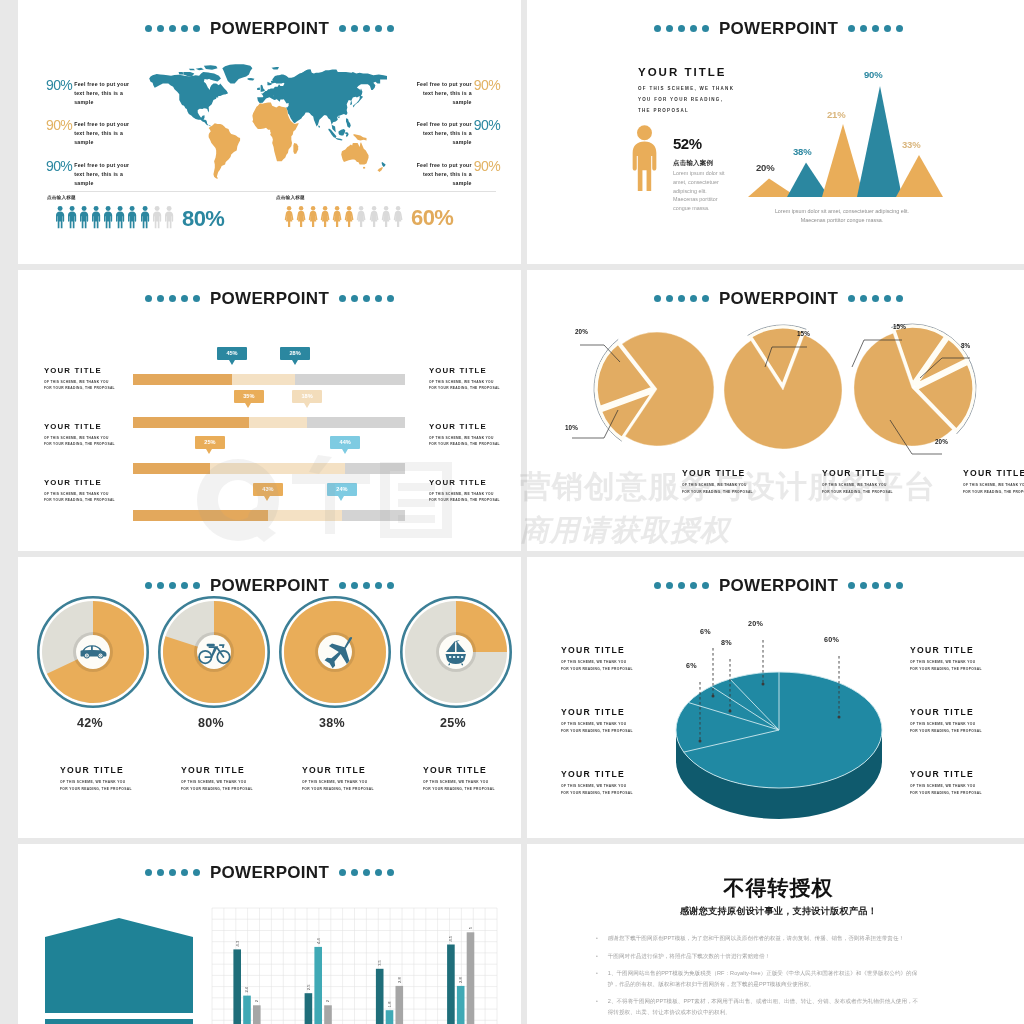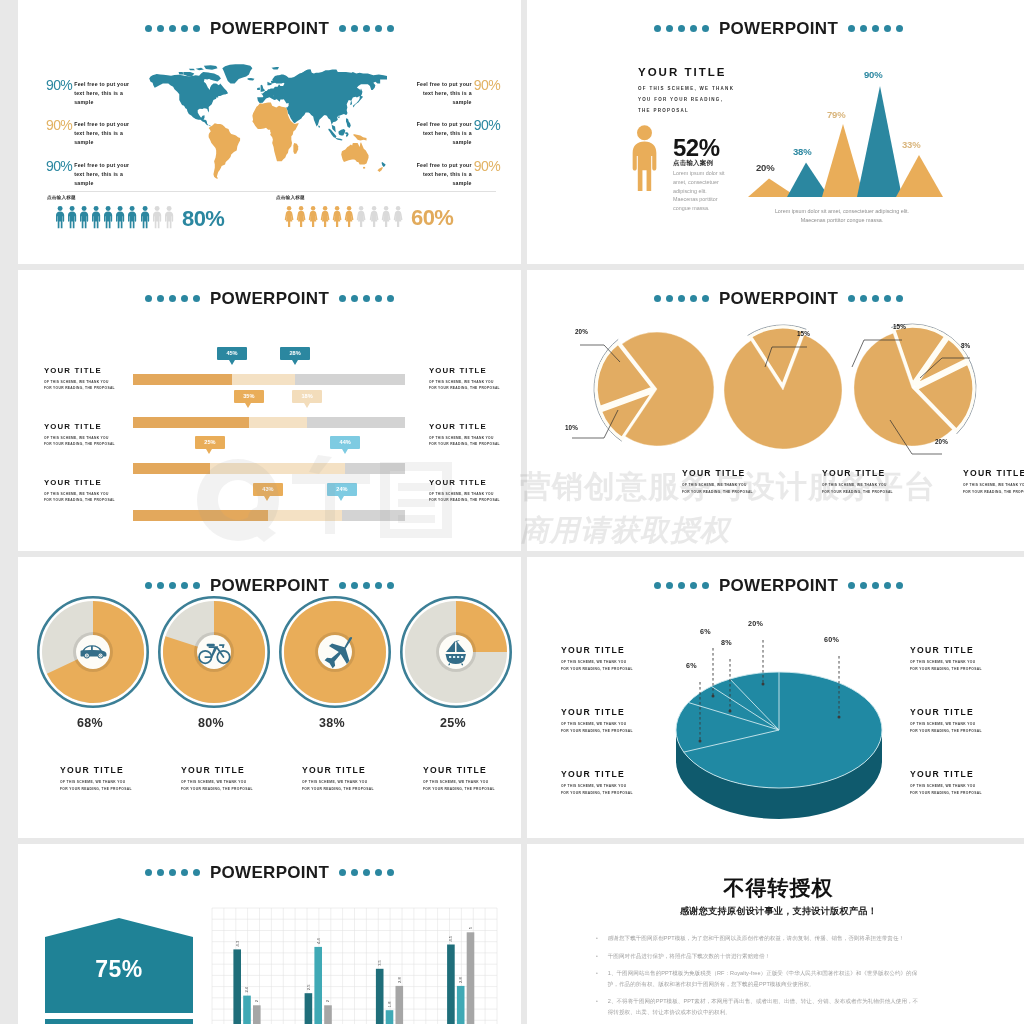--- a/index.html
+++ b/index.html
@@ -17,21 +17,21 @@
 
   
   .ttl{font-weight:bold;font-size:10px;letter-spacing:1.5px;color:#141414;}
   .sub{font-size:4.1px;letter-spacing:0.55px;color:#3f3f3f;line-height:2.05;font-weight:bold;}
 
 
   
   .s2-title{position:absolute;left:111px;top:83px;font-weight:bold;font-size:11.5px;letter-spacing:2.0px;color:#141414;}
   .s2-sub{position:absolute;left:111px;top:101px;font-size:4.5px;letter-spacing:1.3px;color:#333;line-height:2.4;font-weight:bold;}
   .s2-person{position:absolute;left:102px;top:142px;}
-  .s2-big{position:absolute;left:146px;top:153px;font-size:24px;font-weight:bold;color:#151515;letter-spacing:-0.5px;line-height:1;}
+  .s2-big{position:absolute;left:146px;top:153px;font-size:15px;font-weight:bold;color:#151515;letter-spacing:-0.5px;line-height:1;}
   .s2-cn{position:absolute;left:146px;top:176px;font-size:6.5px;font-weight:bold;color:#2f2f2f;letter-spacing:0.2px;}
   .s2-lorem{position:absolute;left:146px;top:186px;width:54px;font-size:5.4px;color:#9b9b9b;line-height:1.62;}
   .s2-chart{position:absolute;left:210px;top:87px;}
   .s2-cap{position:absolute;left:210px;top:224px;width:210px;text-align:center;font-size:5.4px;color:#8f8f8f;line-height:1.62;}
   .s2-lbl{position:absolute;font-weight:bold;font-size:9.5px;letter-spacing:-0.2px;line-height:1;}
 
 
   
   .s3-side{position:absolute;width:100px;}
   .s3-side .ttl{font-weight:bold;font-size:7.8px;letter-spacing:1.15px;color:#141414;margin-bottom:4px;white-space:nowrap;}
@@ -373,21 +373,21 @@
           <polygon fill="#2b87a0" points="240,254 286,32 330,254"></polygon>
           <polygon fill="#e9ad59" points="318,254 364,170 412,254"></polygon>
         </g>
   </svg>
   <div class="s2-cap">
         <div>Lorem ipsum dolor sit amet, consectetuer adipiscing elit.</div>
         <div>Maecenas porttitor congue massa.</div>
       </div>
 <div class="s2-lbl" style="left:229px;top:180px;color:#3a3a3a;">20%</div>
       <div class="s2-lbl" style="left:266px;top:164px;color:#2b87a0;">38%</div>
-      <div class="s2-lbl" style="left:300px;top:127px;color:#d9b57c;">79%</div>
+      <div class="s2-lbl" style="left:300px;top:127px;color:#d9b57c;">21%</div>
       <div class="s2-lbl" style="left:337px;top:87px;color:#2b87a0;">90%</div>
       <div class="s2-lbl" style="left:375px;top:157px;color:#d9b57c;">33%</div>
     </div>
 
 <div class="slide col-l row2">
   <div class="hdr">
     <span class="dots">
           <i></i>
           <i></i>
           <i></i>
@@ -621,21 +621,21 @@
             <path fill="#336d88" d="M5,34 L46,34 L43,46 C40,51 34,54 25.5,54 C17,54 11,51 8,46 Z"></path>
             <rect x="12" y="38" width="4.5" height="4" fill="#d6eef5"></rect>
             <rect x="20" y="38" width="4.5" height="4" fill="#d6eef5"></rect>
             <rect x="28" y="38" width="4.5" height="4" fill="#d6eef5"></rect>
             <rect x="36" y="38" width="4.5" height="4" fill="#d6eef5"></rect>
             <path fill="#336d88" d="M14,52 L14,56 L11,57 L11,54 Z M37,52 L37,56 L40,57 L40,54 Z"></path>
           </g>
         </g>
       </svg>
   <div>
-        <div class="s5-pct" style="left:27px;top:159px;">68%</div>
+        <div class="s5-pct" style="left:27px;top:159px;">42%</div>
         <div class="s5-txt" style="left:42px;top:208px;">
           <div class="ttl">YOUR TITLE</div>
           <div class="sub">
             <div>OF THIS SCHEME, WE THANK YOU</div>
             <div>FOR YOUR READING, THE PROPOSAL</div>
           </div>
         </div>
         <div class="s5-pct" style="left:148px;top:159px;">80%</div>
         <div class="s5-txt" style="left:163px;top:208px;">
           <div class="ttl">YOUR TITLE</div>
@@ -769,23 +769,20 @@
           <i></i>
           <i></i>
           <i></i>
           <i></i>
         </span>
   </div>
   <svg width="160" height="185" style="position:absolute;left:21px;top:70px;">
     <polygon points="6,23 80,4 154,23 154,99 6,99" fill="#1f8296"></polygon>
     <rect x="6" y="105" width="148" height="6" fill="#1f8296"></rect>
   </svg>
-  <div class="s7-badge" style="left:21px;top:95px;width:160px;height:60px;">
-    <span>75%</span>
-  </div>
   <svg width="503" height="281" style="position:absolute;left:0;top:0;">
         <line x1="194.0" y1="64" x2="194.0" y2="210" stroke="#e2e2e2" stroke-width="0.55"></line>
         <line x1="205.9" y1="64" x2="205.9" y2="210" stroke="#e2e2e2" stroke-width="0.55"></line>
         <line x1="217.8" y1="64" x2="217.8" y2="210" stroke="#e2e2e2" stroke-width="0.55"></line>
         <line x1="229.6" y1="64" x2="229.6" y2="210" stroke="#e2e2e2" stroke-width="0.55"></line>
         <line x1="241.5" y1="64" x2="241.5" y2="210" stroke="#e2e2e2" stroke-width="0.55"></line>
         <line x1="253.4" y1="64" x2="253.4" y2="210" stroke="#e2e2e2" stroke-width="0.55"></line>
         <line x1="265.3" y1="64" x2="265.3" y2="210" stroke="#e2e2e2" stroke-width="0.55"></line>
         <line x1="277.1" y1="64" x2="277.1" y2="210" stroke="#e2e2e2" stroke-width="0.55"></line>
         <line x1="289.0" y1="64" x2="289.0" y2="210" stroke="#e2e2e2" stroke-width="0.55"></line>

